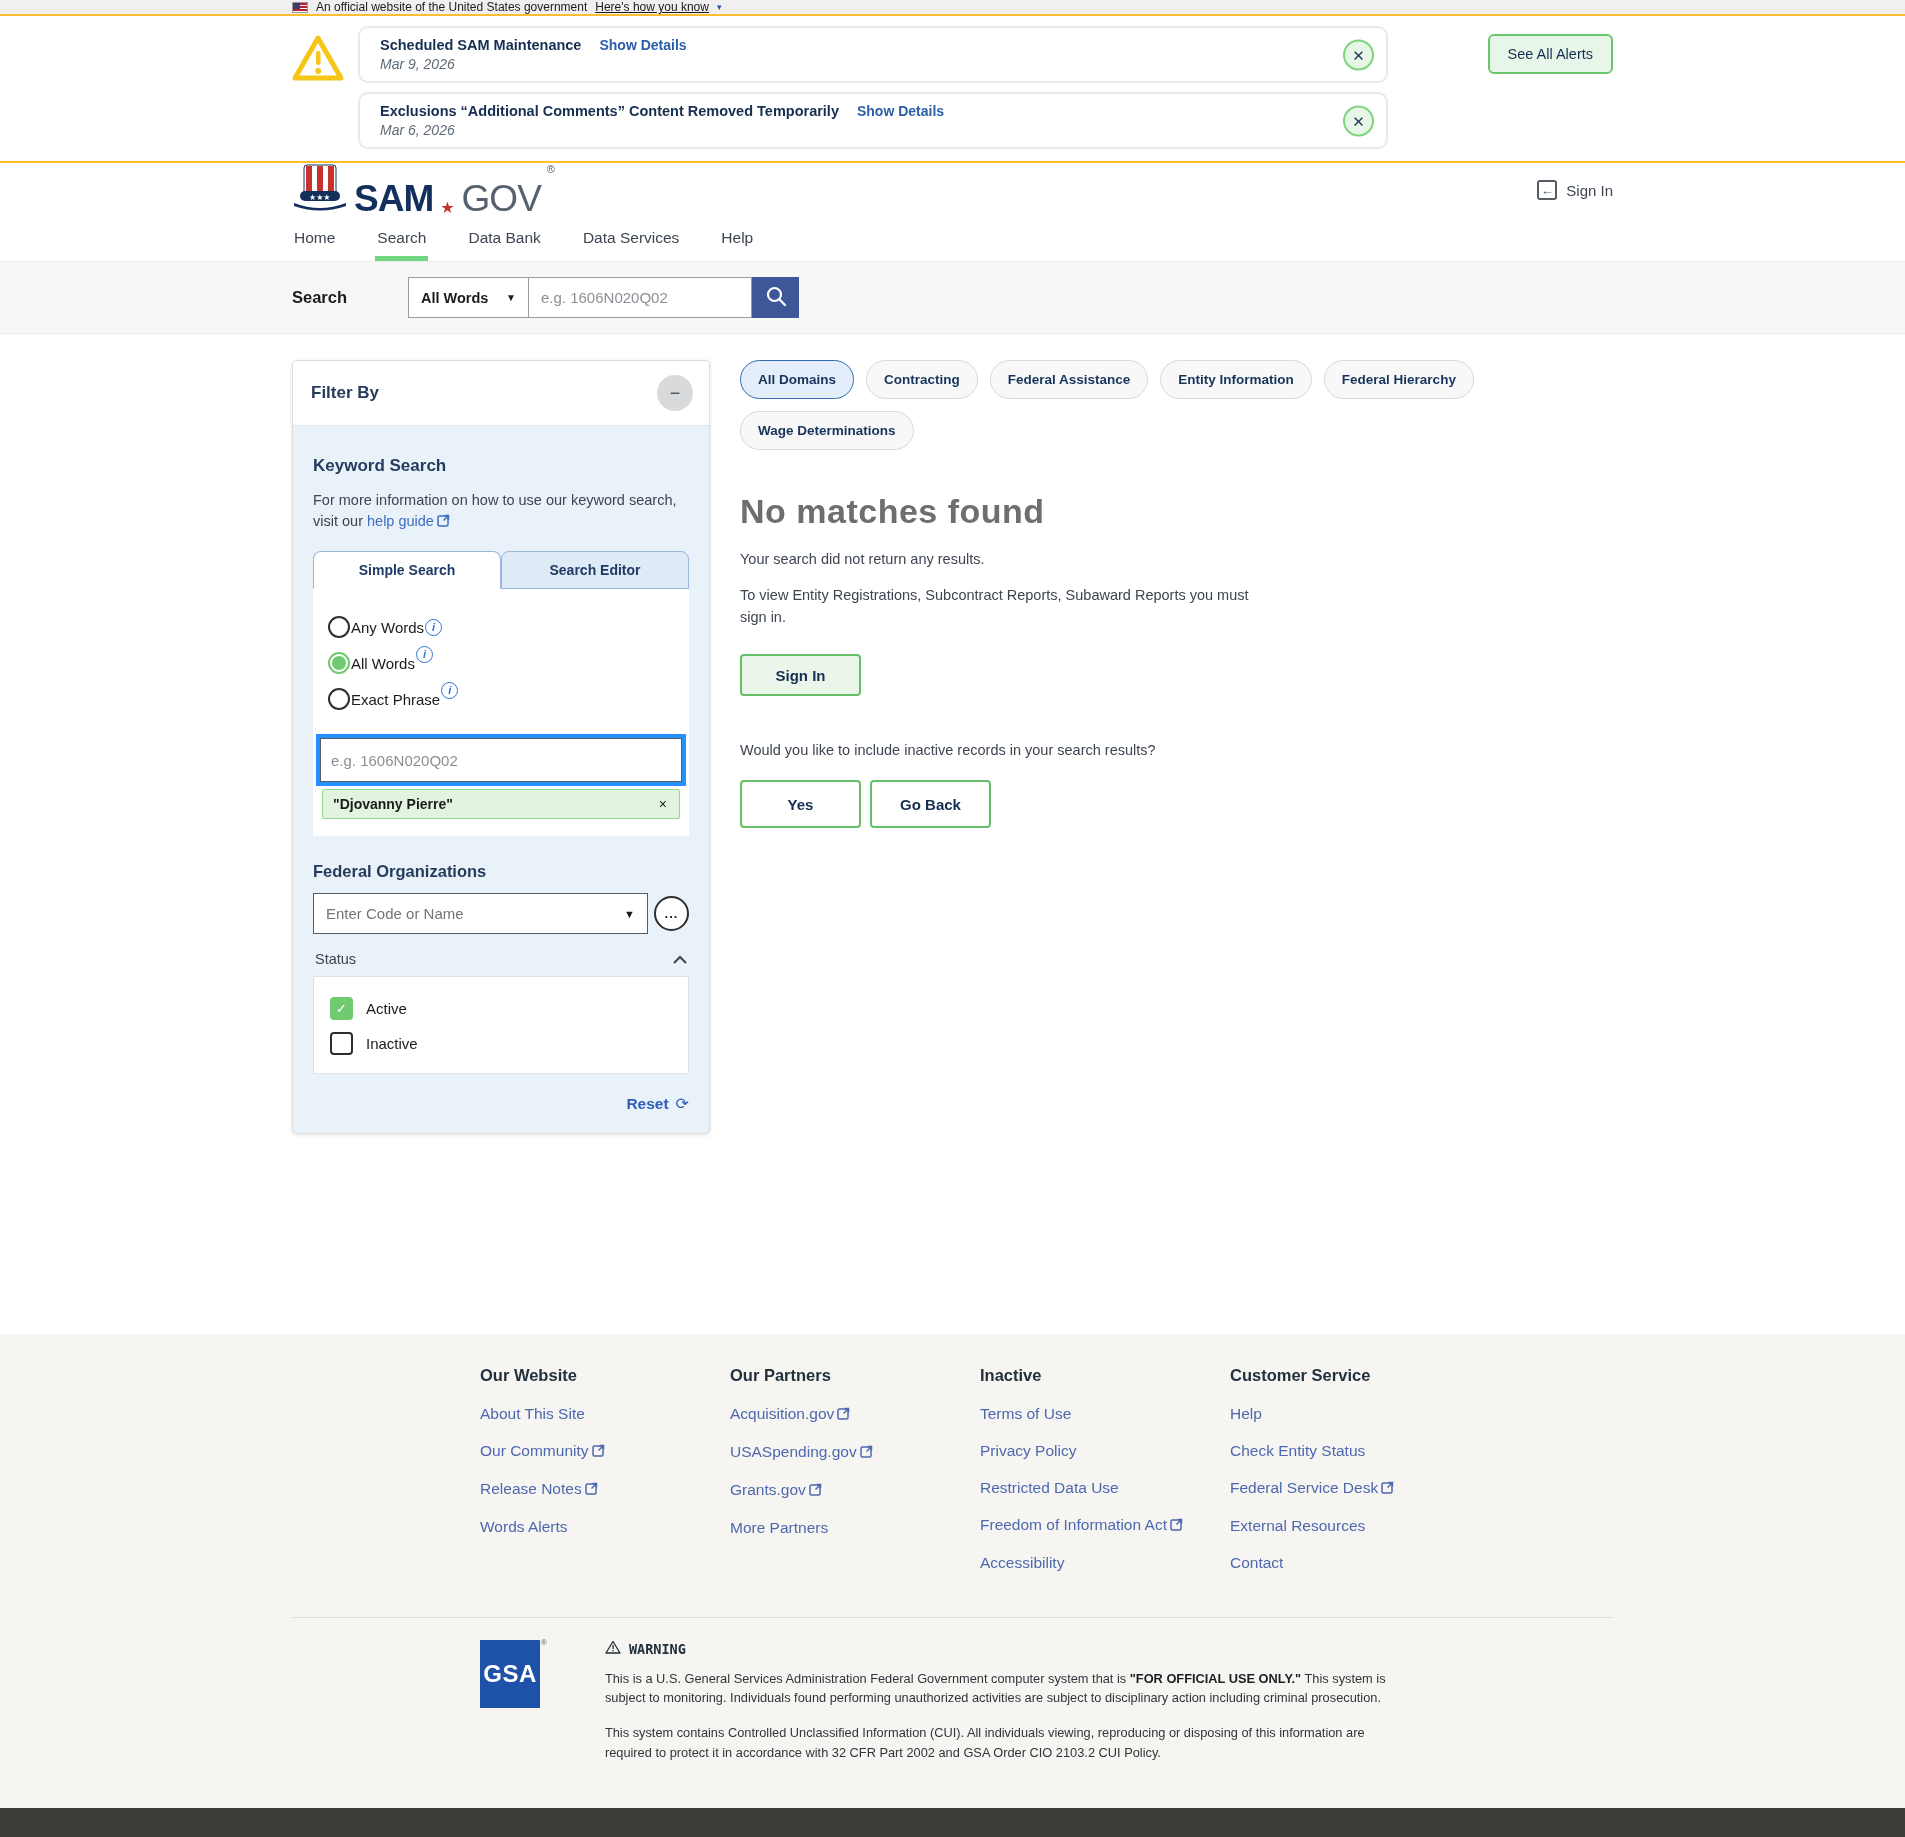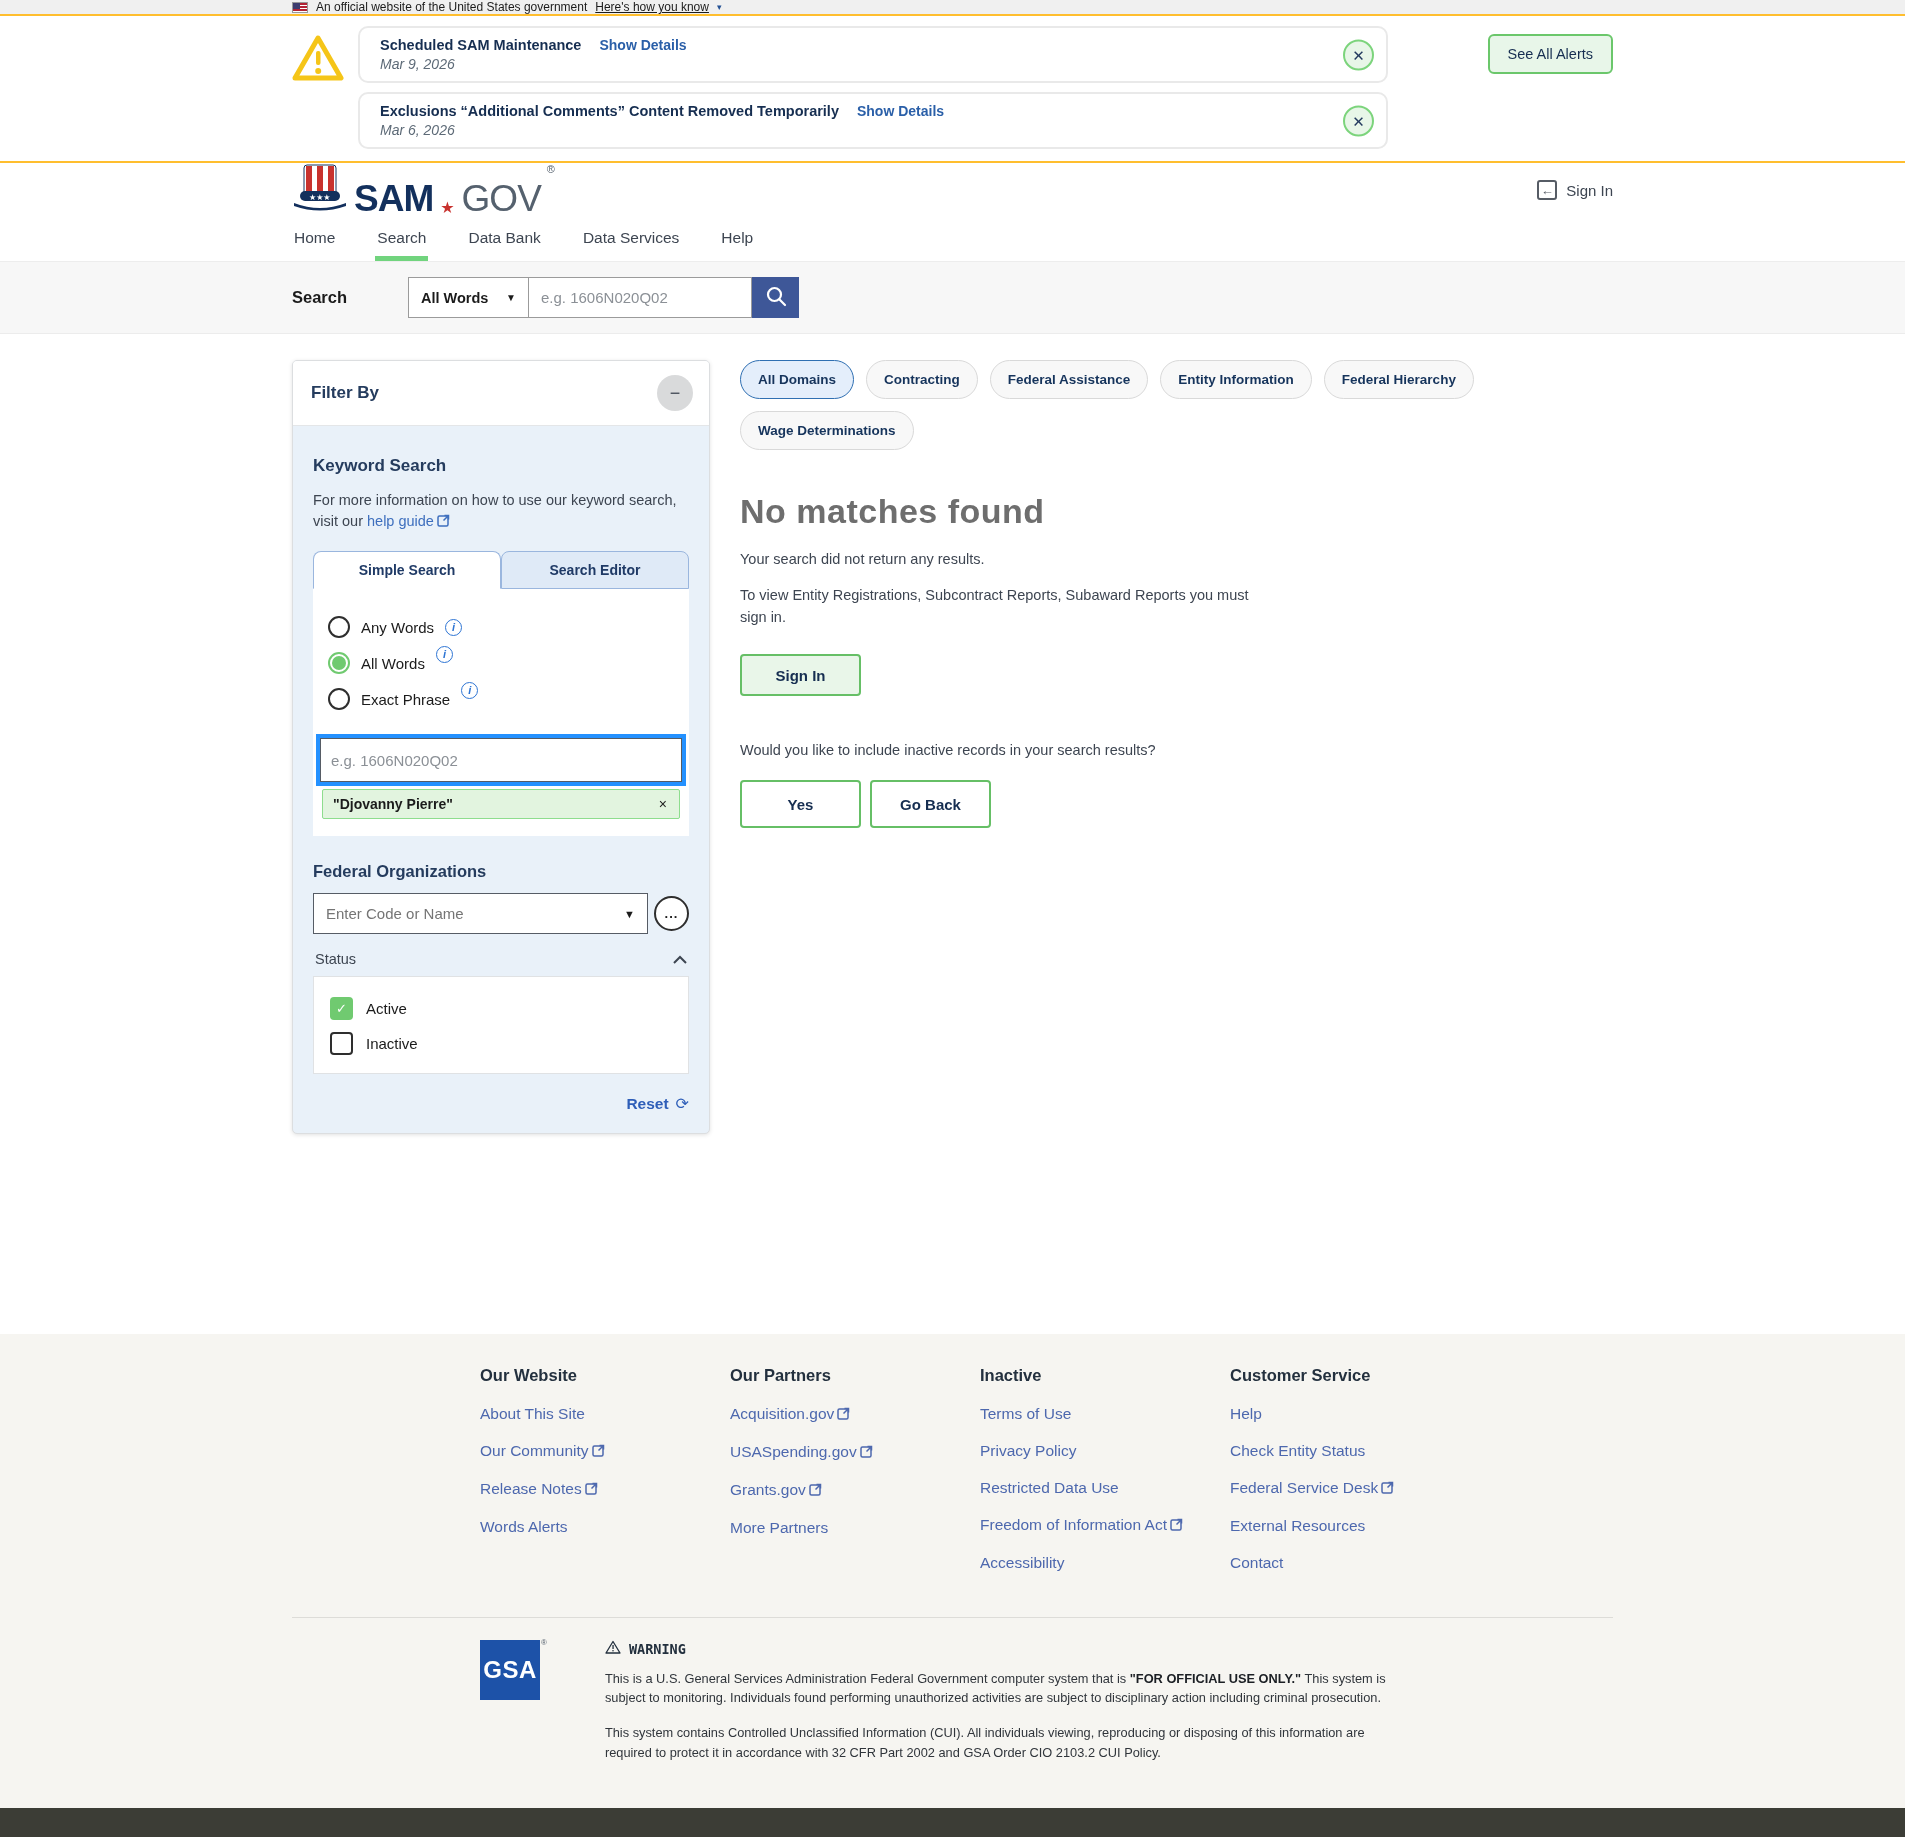--- a/index.html
+++ b/index.html
@@ -66,21 +66,21 @@
   .fp-body { padding:30px 20px 20px; }
   .kw-title { font-weight:bold; font-size:17px; color:#253c5e; margin-bottom:14px; }
   .kw-info { font-size:14.5px; color:#3d4551; line-height:1.45; }
   .help-link { color:#3e6fbe; cursor:pointer; }
   .ext { display:inline-block; vertical-align:-1px; margin-left:3px; }
   .tabs { display:flex; margin-top:18px; }
   .tab { flex:1; text-align:center; font-weight:bold; font-size:14px; color:#1f3a66; padding:10px 0; border:1px solid #9ab6de; border-radius:8px 8px 0 0; cursor:pointer; }
   .tab.active { background:#fff; border-bottom:1px solid #fff; }
   .tab.inactive { background:#dfeaf7; }
   .tab-panel { background:#fff; border:1px solid #fff; padding:22px 0 16px; }
-  .radio-row { display:flex; align-items:center; gap:11px; padding:4px 14px; margin-bottom:6px; }
+  .radio-row { display:flex; align-items:center; gap:1px; padding:4px 14px; margin-bottom:6px; }
   .radio { width:22px; height:22px; border-radius:50%; border:2px solid #2e2e2e; background:#fff; flex:0 0 auto; }
   .radio.checked { border:2px solid #70ca70; position:relative; }
   .radio.checked::after { content:""; position:absolute; inset:2px; border-radius:50%; background:#70ca70; }
   .radio-label { font-size:15px; color:#1b1b1b; }
   .info-i { width:17px; height:17px; border-radius:50%; border:1.5px solid #2e75d4; color:#2e75d4; font-size:11px; font-style:italic; font-weight:bold; display:inline-flex; align-items:center; justify-content:center; cursor:pointer; }
   .info-raised { position:relative; top:-9px; }
   .kw-input-wrap { margin:24px 6px 0; }
   .kw-input { width:100%; height:44px; border:1px solid #565c65; outline:4px solid #2491ff; padding:0 10px; font-size:15px; font-family:inherit; color:#1b1b1b; }
   .kw-input::placeholder { color:#8b9096; }
   .kw-tag { margin:7px 8px 0; background:#e2f4df; border:1px solid #8edd8e; border-radius:2px; display:flex; align-items:center; justify-content:space-between; padding:6px 10px; }
@@ -118,21 +118,21 @@
   .btn-outline-green { background:#fff; border:2px solid #66bf66; border-radius:4px; color:#162e51; font-weight:bold; font-size:15px; width:121px; height:48px; cursor:pointer; font-family:inherit; }
 
   
   .footer { background:#f6f5f1; margin-top:auto; }
   .footer-links { display:flex; padding:32px 0 26px 188px; }
   .f-col { width:250px; }
   .f-head { font-weight:bold; font-size:16.5px; color:#23303e; margin-bottom:20px; }
   .f-link { display:block; color:#4d68ae; font-size:15.5px; margin-bottom:19px; text-decoration:none; cursor:pointer; }
   .gsa-row { display:flex; gap:58px; padding:22px 0 30px 188px; border-top:1px solid #dddcd8; }
   .gsa-logo-wrap { flex:0 0 auto; display:flex; align-items:flex-start; }
-  .gsa-logo { width:60px; height:60px; background:#1d52a8; color:#fff; display:flex; align-items:center; justify-content:center; font-weight:bold; font-size:24px; letter-spacing:.5px; }
+  .gsa-logo { width:60px; height:68px; background:#1d52a8; color:#fff; display:flex; align-items:center; justify-content:center; font-weight:bold; font-size:24px; letter-spacing:.5px; }
   .gsa-reg { font-size:8px; color:#55616e; margin:-2px 0 0 1px; }
   .warn-block { max-width:800px; }
   .warn-title { font-family:"DejaVu Sans Mono","Liberation Mono",monospace; font-weight:bold; font-size:13.5px; color:#23303e; display:flex; align-items:center; gap:8px; margin-bottom:12px; }
   .warn-p { font-size:12.8px; color:#30353b; line-height:1.5; margin-bottom:16px; }
   .warn-p b { color:#1b1f24; }
 
   
   .dark-footer { background:#3c3d36; height:112px; padding:26px 0 0; }
   .dark-inner { padding-left:188px; color:#fff; }
   .df-1 { font-weight:bold; font-size:17px; margin-bottom:10px; }

